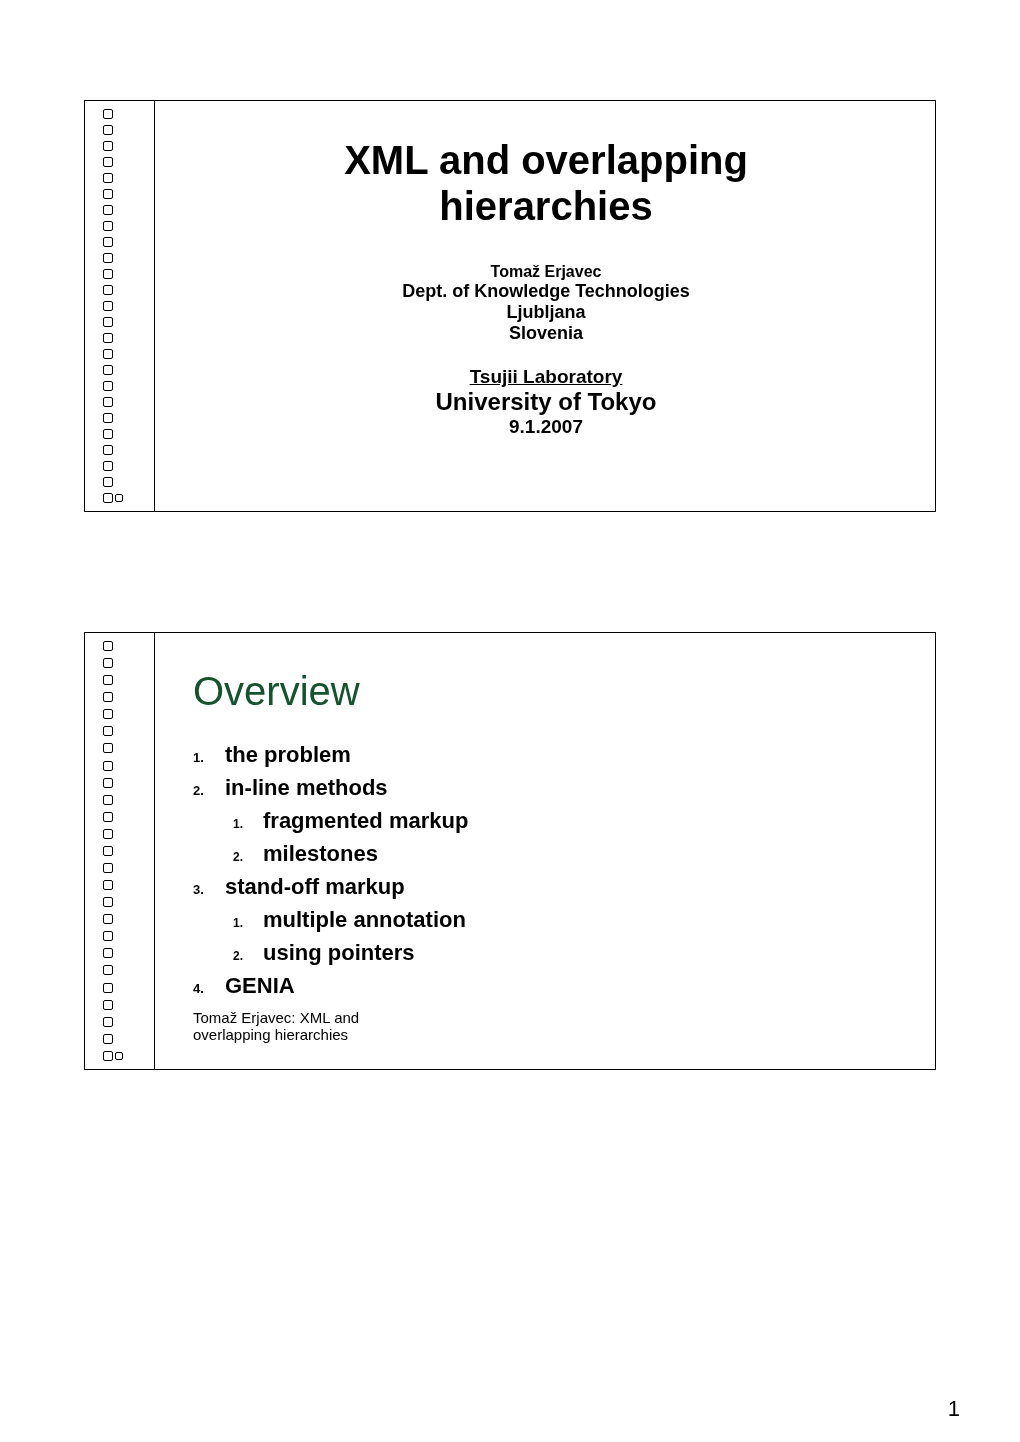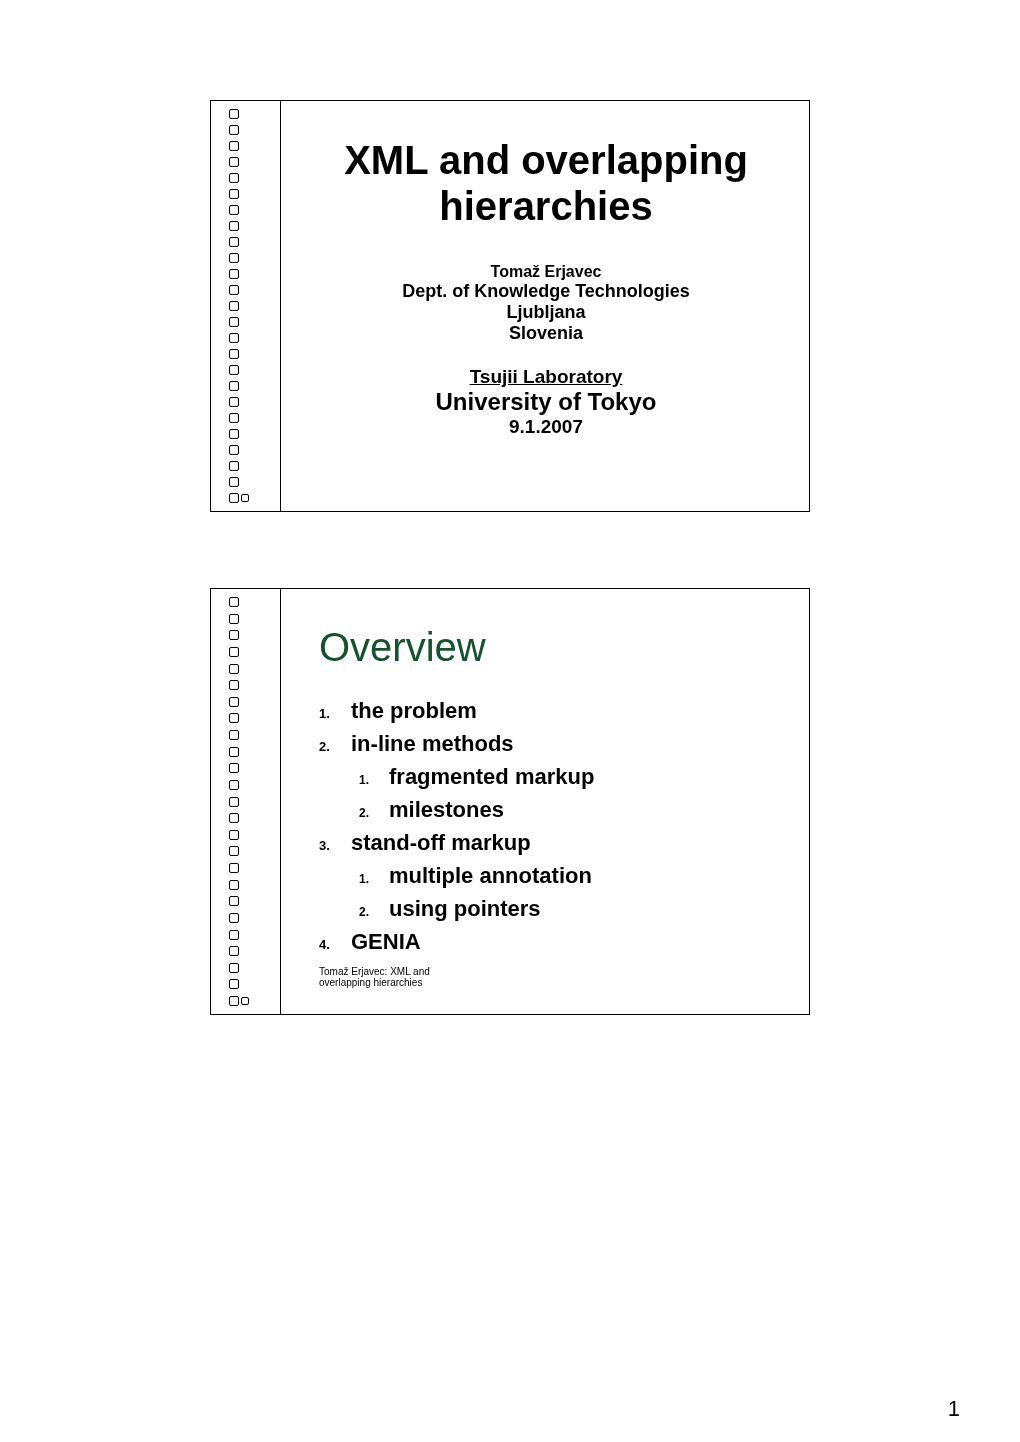--- a/index.html
+++ b/index.html
@@ -6,22 +6,22 @@
   body {
     background: #ffffff;
     font-family: Arial, Helvetica, sans-serif;
     width: 1020px;
     height: 1442px;
     position: relative;
     color: #000;
     padding-top: 100px;
   }
   .slide-wrap {
-    width: 600px;
-    margin: 0 auto 76px auto;
+    width: 852px;
+    margin: 0 auto 120px auto;
     border: 1px solid #000;
     display: flex;
     align-items: stretch;
     background: #fff;
   }
   .slide-wrap.second { margin-bottom: 0; }
   .side-col {
     width: 70px;
     border-right: 1px solid #000;
     display: flex;
@@ -90,21 +90,21 @@
   .list .num {
     font-size: 13px;
     font-weight: 700;
     min-width: 26px;
     margin-right: 6px;
     line-height: 22px;
   }
   .list .num.sub { font-size: 12px; min-width: 24px; }
   .list .text { font-size: 22px; }
   .footer-note {
-    font-size: 10px;
+    font-size: 15px;
     color: #000;
     margin-top: 10px;
     margin-left: 8px;
     line-height: 1.1;
   }
   .page-num {
     position: absolute;
     right: 60px;
     bottom: 20px;
     font-size: 22px;

